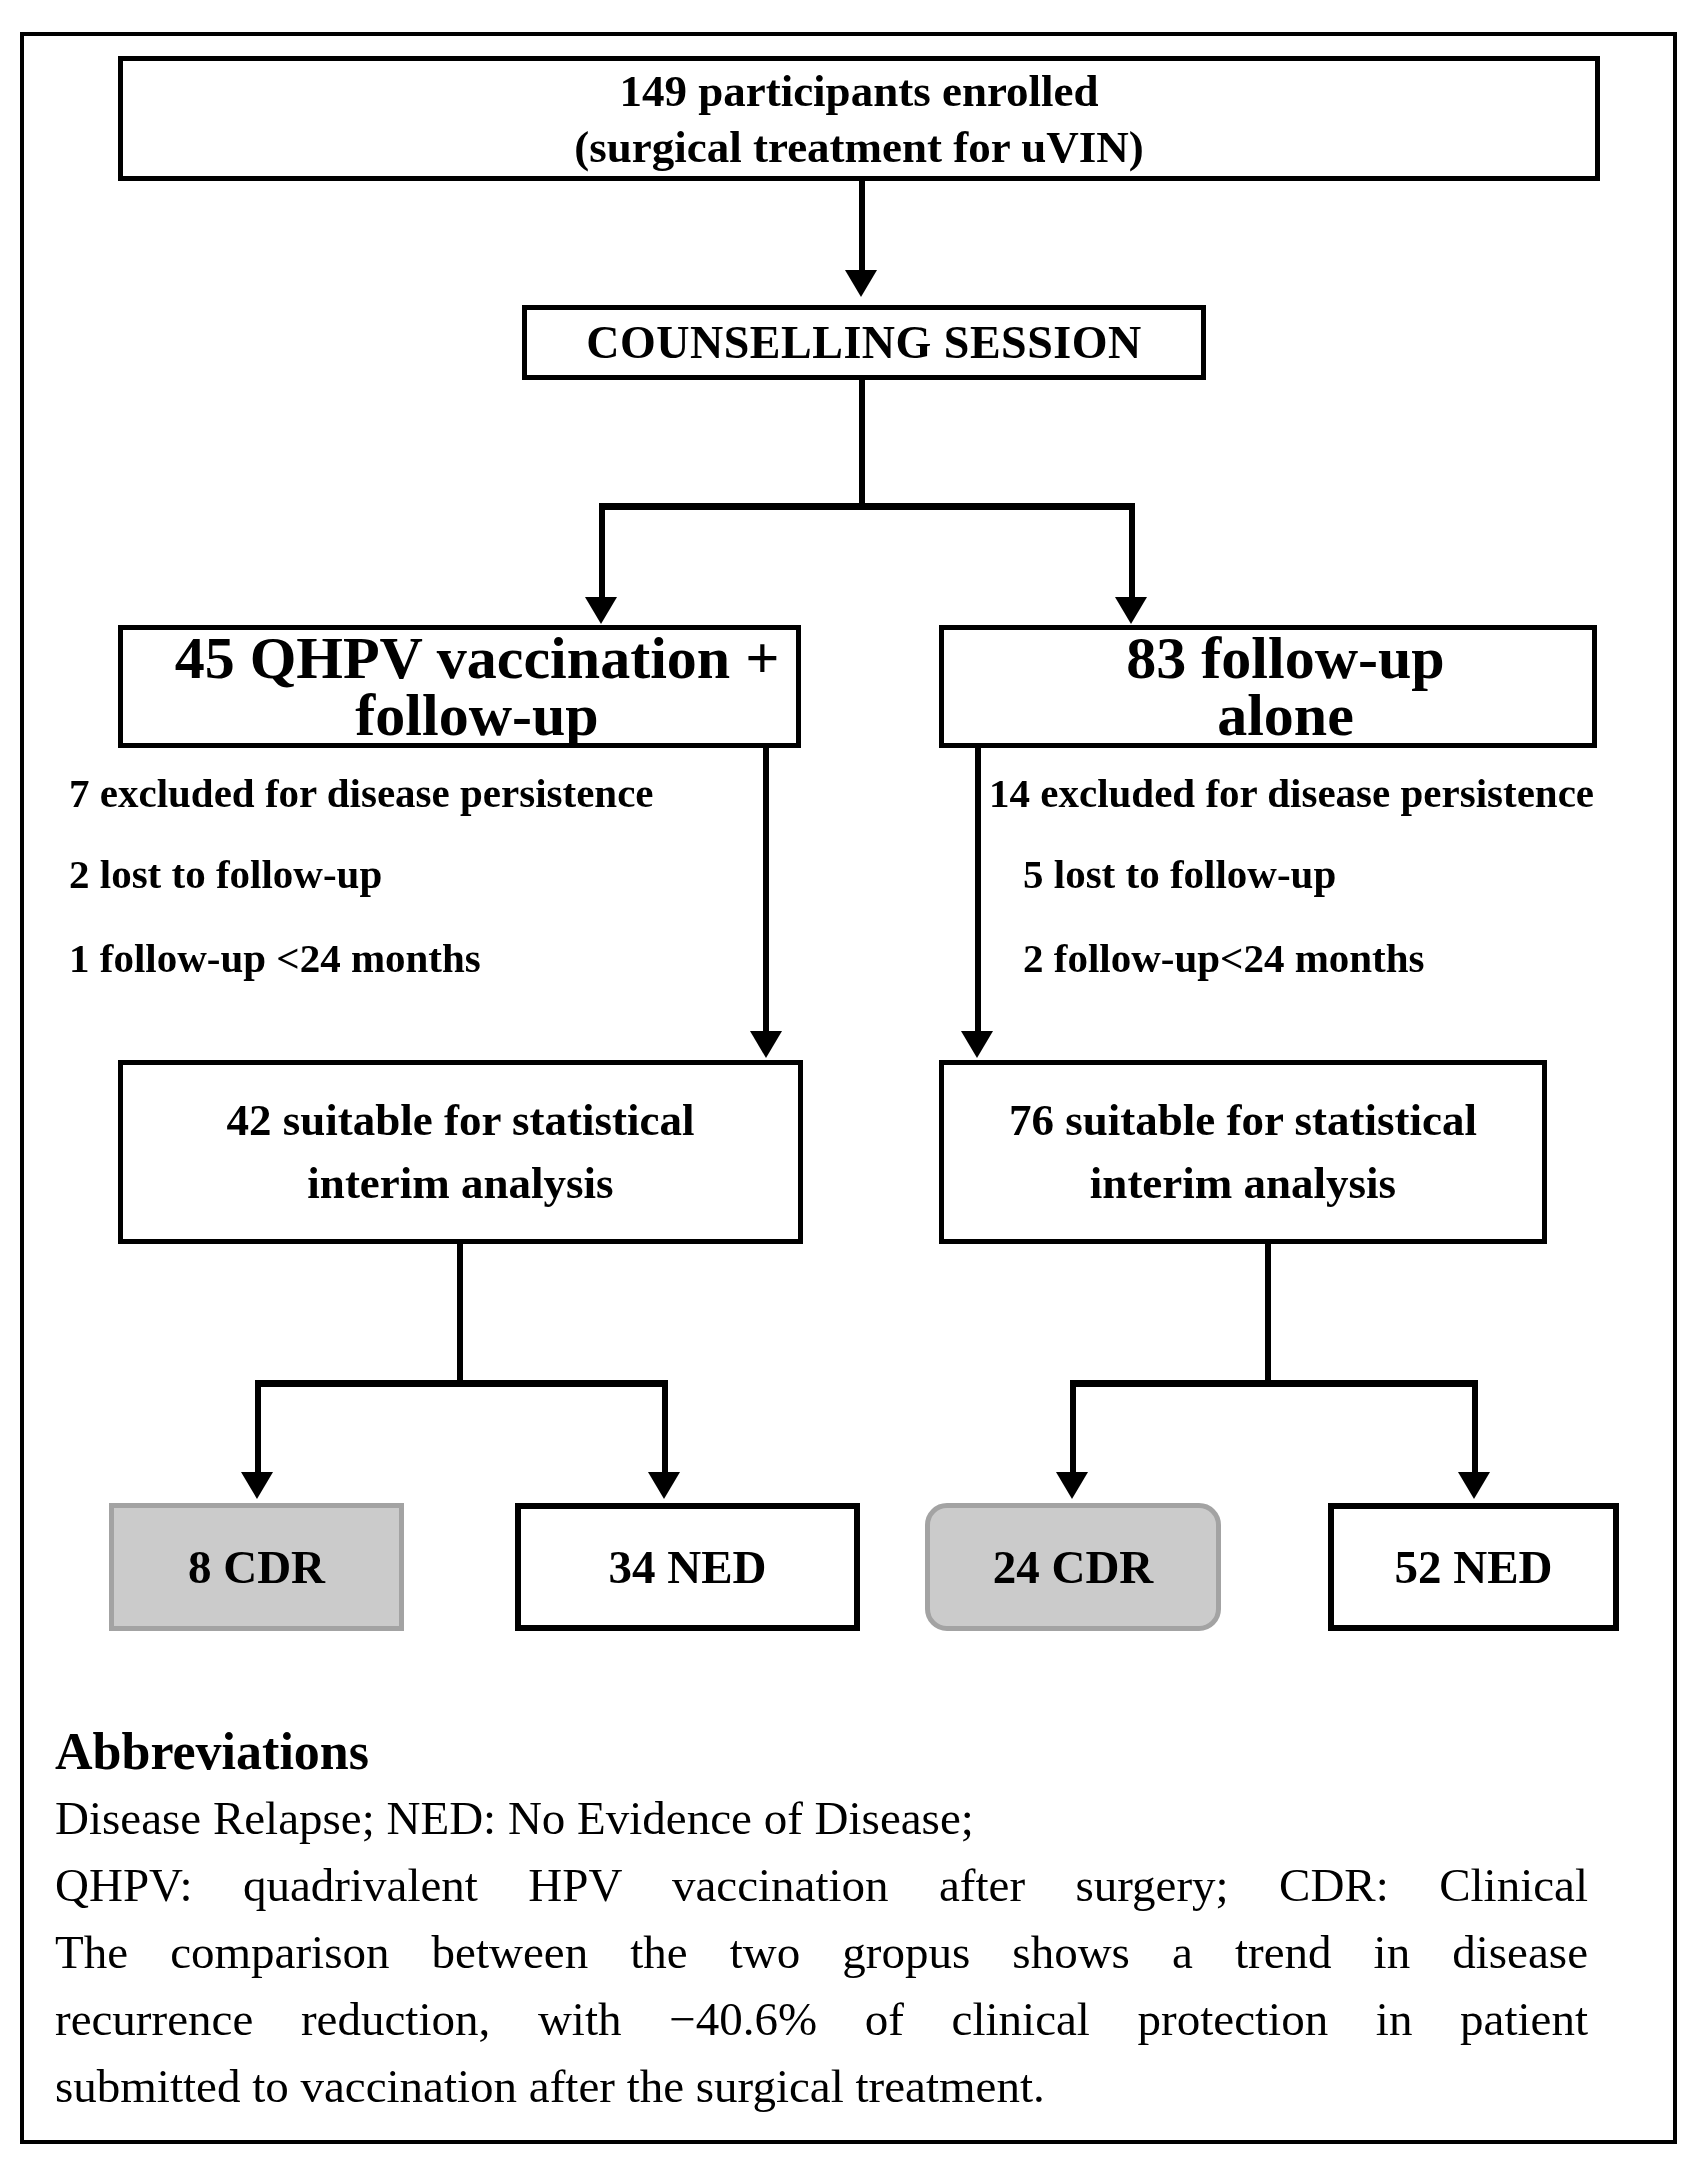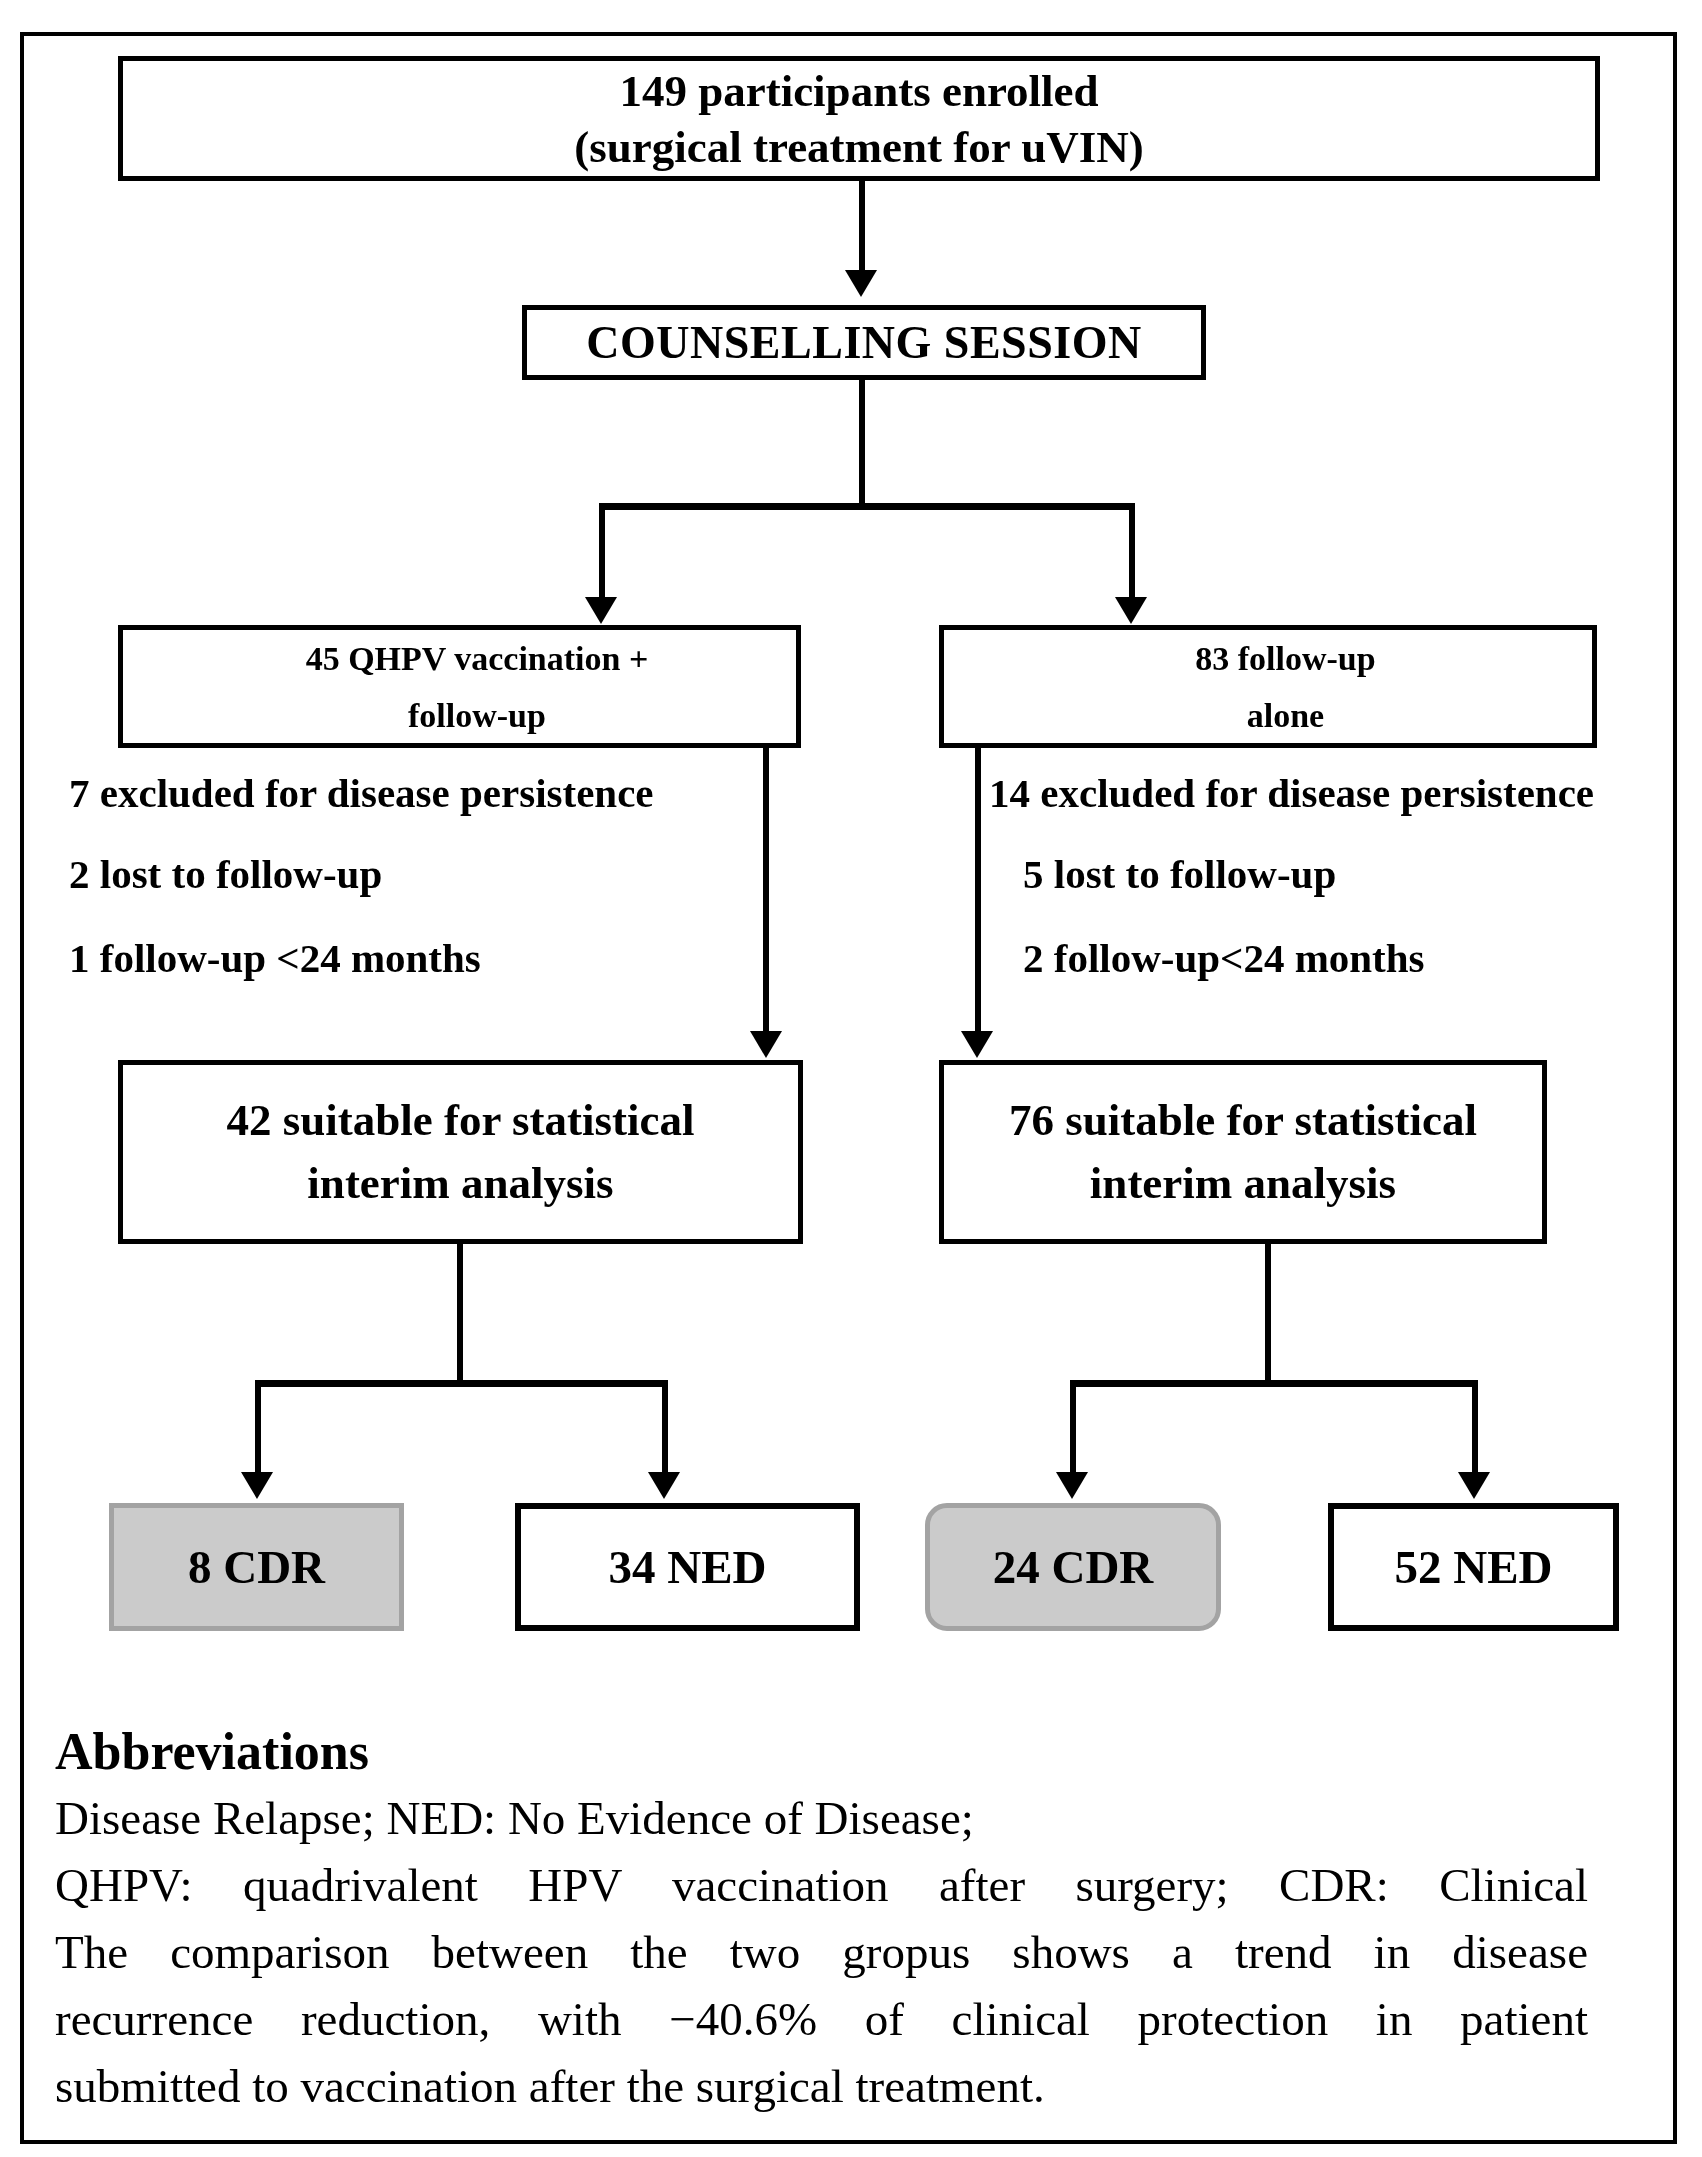--- a/index.html
+++ b/index.html
@@ -18,21 +18,21 @@
   }
   .box{
     position:absolute;box-sizing:border-box;
     border:5.9px solid #000;background:#fff;
     display:flex;flex-direction:column;justify-content:center;align-items:center;
     text-align:center;font-weight:700;
   }
   .box .bl{white-space:nowrap;}
   .top-box{font-size:45px;line-height:56px;}
   .counsel-box{font-size:46px;line-height:59px;letter-spacing:0.5px;}
-  .branch-box{font-size:34px;line-height:57px;padding-left:35px;}
+  .branch-box{font-size:60px;line-height:57px;padding-left:35px;}
   .suit-box{font-size:45px;line-height:63px;}
   .out-box{font-size:47px;line-height:51px;border-width:6.9px;}
   .gray-box{border-width:5.9px;}
   .vline{position:absolute;width:5.9px;background:#000;}
   .hline{position:absolute;height:6.9px;background:#000;}
   .ahead{
     position:absolute;width:0;height:0;
     border-left:16.7px solid transparent;border-right:16.7px solid transparent;
     border-top:27.6px solid #000;
   }

